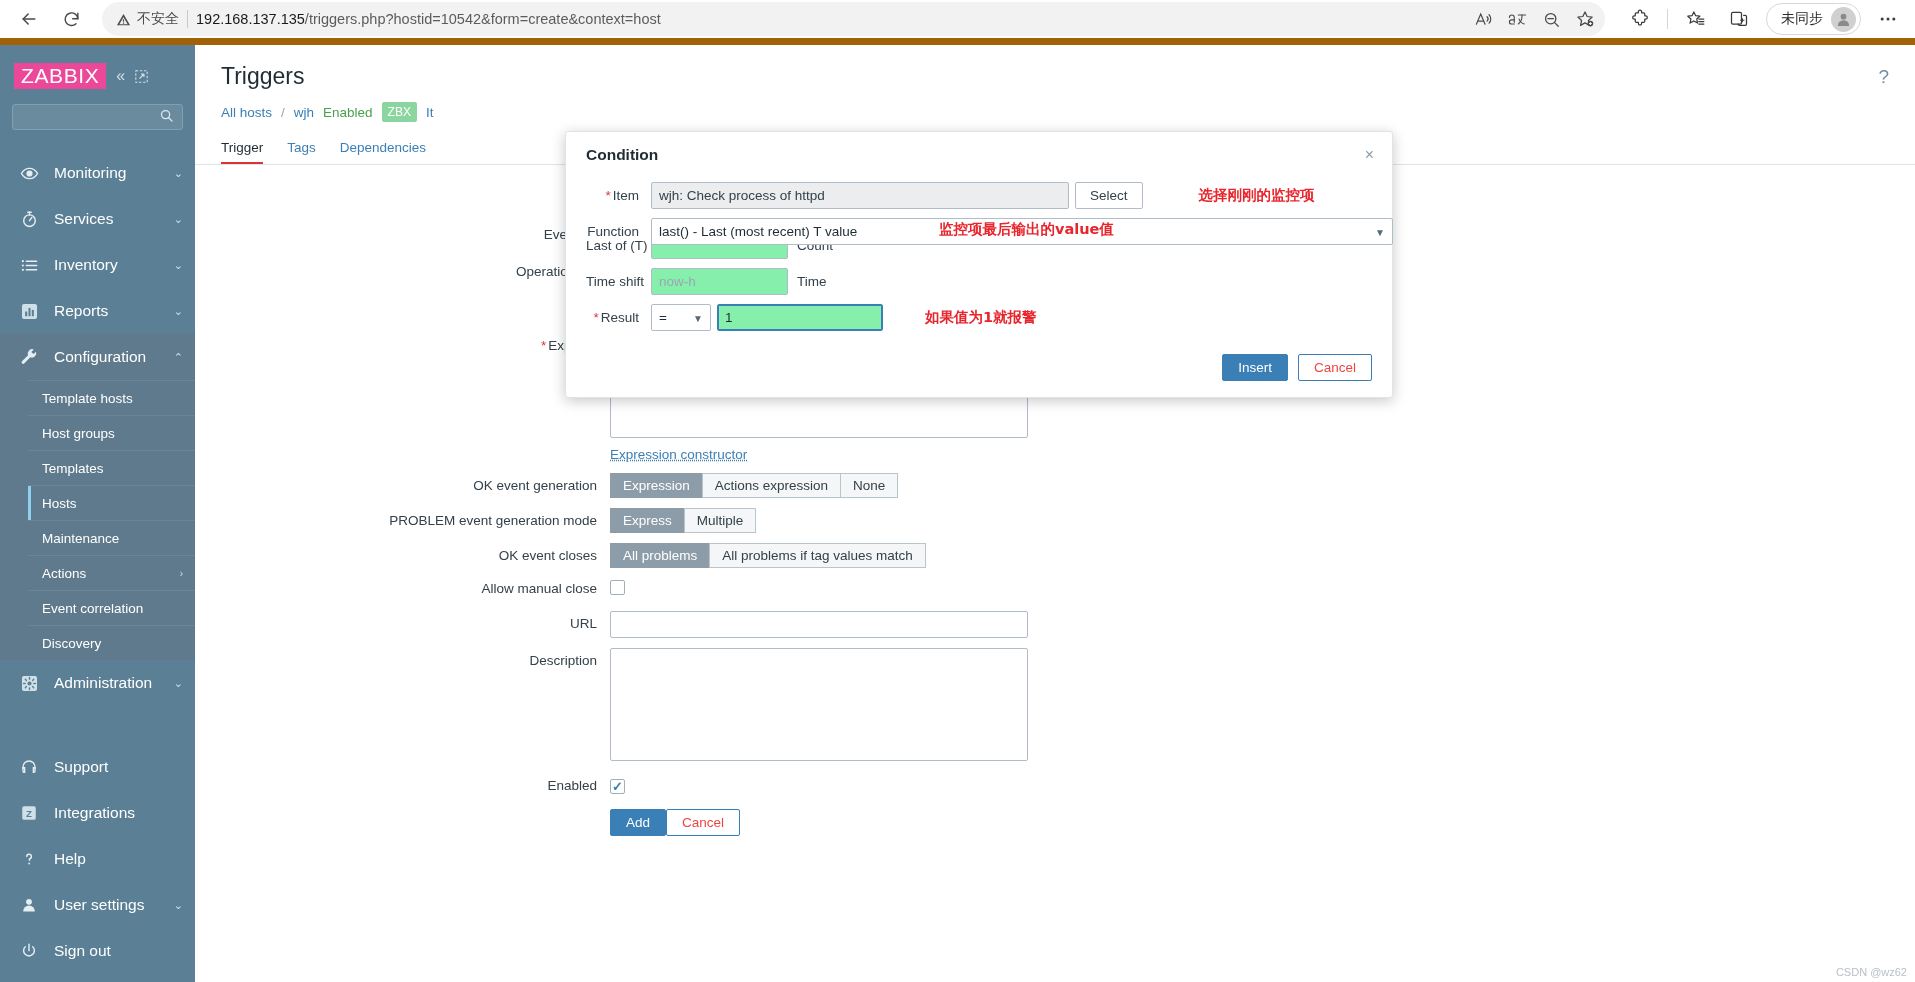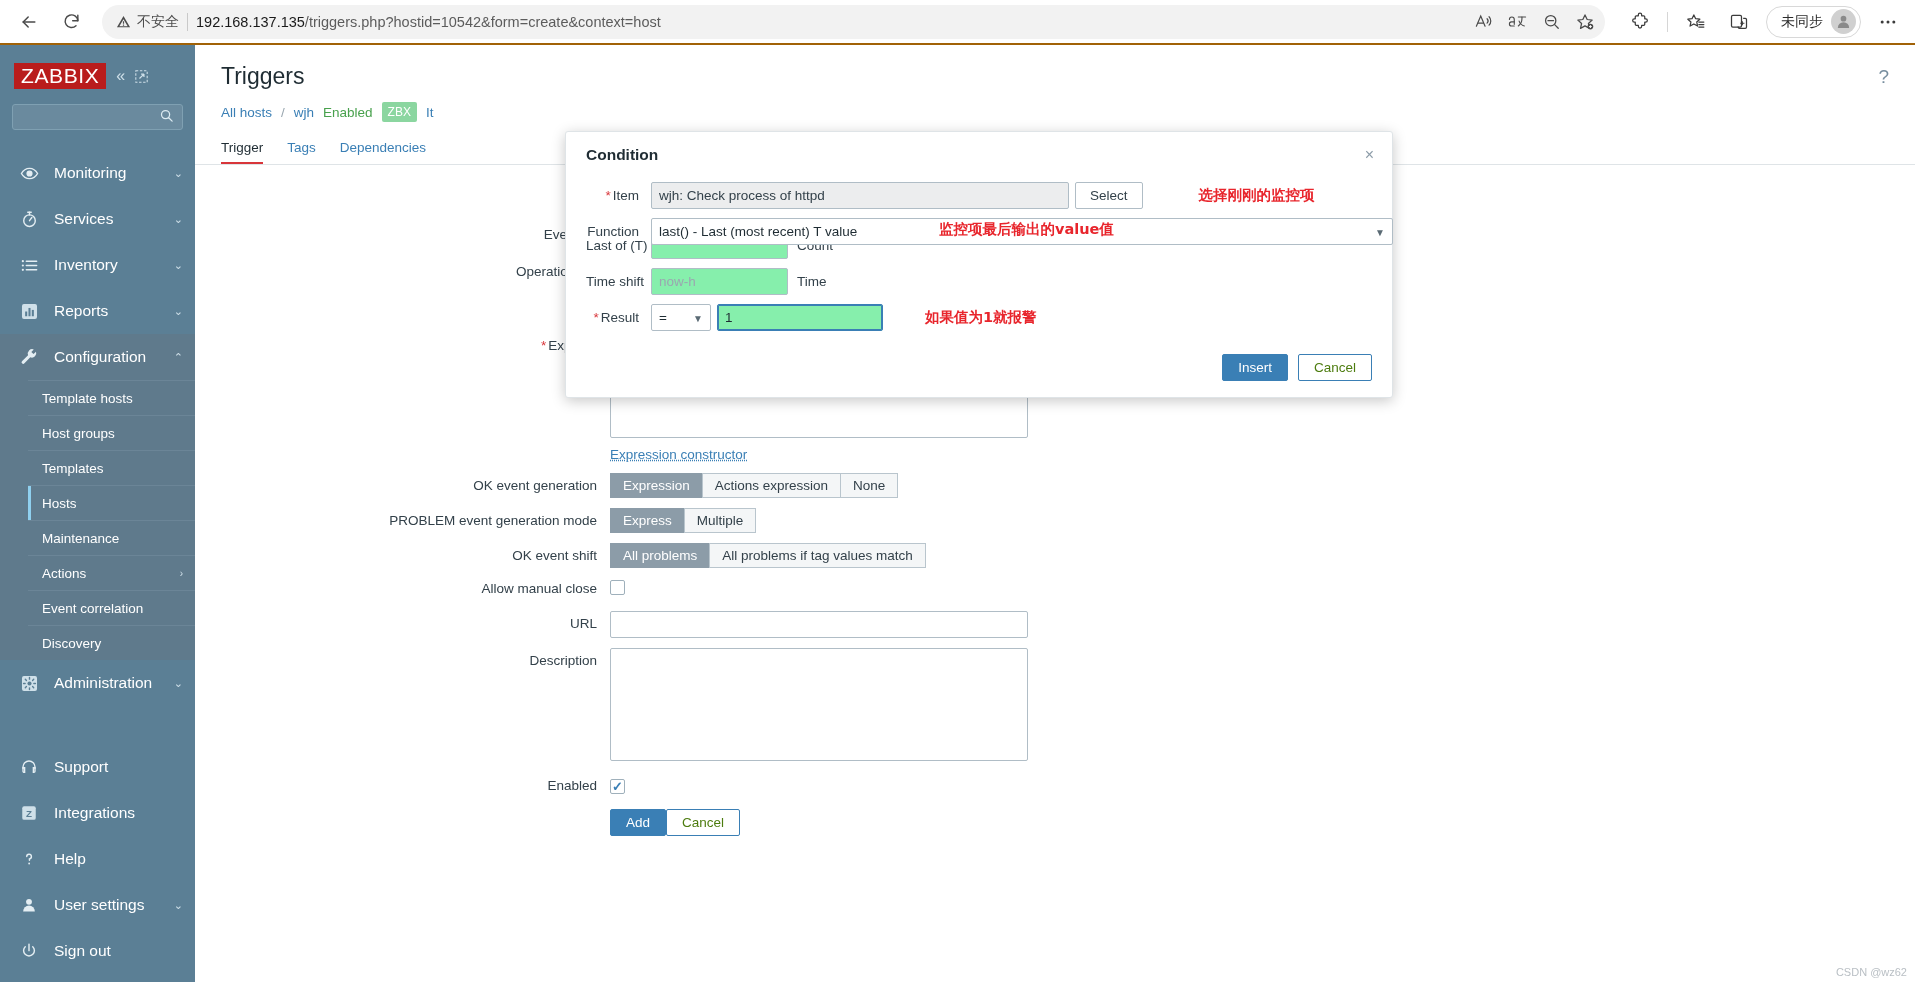--- a/index.html
+++ b/index.html
@@ -8,21 +8,21 @@
     width:1915px; height:982px;
     font-family:"Liberation Sans", sans-serif;
     background:#ffffff; overflow:hidden;
     -webkit-font-smoothing:antialiased;
   }
 
   
   .browser-bar{
     height:45px; width:100%; background:#ffffff;
     display:flex; align-items:center; padding:0 10px; gap:4px;
-    border-bottom:2px solid #a16207;
+    border-bottom:7px solid #a16207;
   }
   .nav-btn{
     width:38px; height:34px; display:flex; align-items:center; justify-content:center;
     border-radius:6px; color:#4a4a4a; cursor:pointer; flex:0 0 auto;
   }
   .nav-btn svg{ display:block; }
   .omnibox{
     flex:1 1 auto; height:34px; background:#f2f2f2; border-radius:17px;
     display:flex; align-items:center; padding:0 10px 0 14px; gap:8px;
     margin:0 8px; min-width:0;
@@ -52,21 +52,21 @@
   
   .viewport{ position:relative; width:1915px; height:937px; background:#fff; display:flex; }
 
   
   .sidebar{
     width:195px; height:937px; background:#5b7f95; flex:0 0 auto;
     position:relative; display:flex; flex-direction:column; color:#fff;
   }
   .sb-head{ display:flex; align-items:center; padding:18px 14px 0 14px; gap:10px;}
   .logo{
-    background:#b91c1c; color:#fff; font-size:21px; letter-spacing:.6px;
+    background:#ec4899; color:#fff; font-size:21px; letter-spacing:.6px;
     padding:2px 7px 3px 7px; font-weight:400; line-height:1;
   }
   .sb-head-ic{ color:#cfe0e9; cursor:pointer; display:flex; align-items:center;}
   .sb-search{
     margin:15px 12px 0 12px; height:26px; background:#6a8a9e;
     border:1px solid #7fa0b2; border-radius:3px; display:flex;
     align-items:center; padding:0 8px; cursor:text;
   }
   .sb-search input{
     flex:1 1 auto; background:transparent; border:0; outline:none;
@@ -147,21 +147,21 @@
   .seg span.on{ background:#8c9ca8; color:#fff; border-color:#8c9ca8;}
   .cbx{
     width:15px;height:15px;border:1px solid #9fb0bb;border-radius:2px;background:#fff;
     display:inline-flex;align-items:center;justify-content:center;cursor:pointer;
   }
   .cbx.checked{ color:#3a7fb5; font-size:13px; font-weight:bold;}
   .btn{
     font-size:13.5px; padding:5px 15px; border-radius:2px; cursor:pointer;
     border:1px solid #3a7fb5; background:#3a7fb5; color:#fff; font-family:inherit;
   }
-  .btn.ghost{ background:#fff; color:#4d7c0f;text-align:center; }
+  .btn.ghost{ background:#fff; color:#ef4444;text-align:center; }
 
   
   .modal{
     position:absolute; left:370px; top:86px; width:828px;
     background:#fff; border:1px solid #dfe4e7; border-radius:3px;
     box-shadow:0 3px 14px rgba(0,0,0,.22); z-index:50;
   }
   .modal-head{
     display:flex; align-items:center; padding:14px 18px 10px 20px;
     border-bottom:0;
@@ -543,21 +543,21 @@
       <div class="frow">
         <div class="flabel">PROBLEM event generation mode</div>
         <div class="fctl">
           <div class="seg" style="width:max-content">
             <span class="on">Express</span>
             <span>Multiple</span>
           </div>
         </div>
       </div>
       <div class="frow">
-        <div class="flabel">OK event shift</div>
+        <div class="flabel">OK event closes</div>
         <div class="fctl">
           <div class="seg" style="width:max-content">
             <span class="on">All problems</span>
             <span>All problems if tag values match</span>
           </div>
         </div>
       </div>
       <div class="frow" style="margin-top:12px">
         <div class="flabel" style="padding-top:1px">Allow manual close</div>
         <div class="fctl"><span class="cbx"></span></div>

